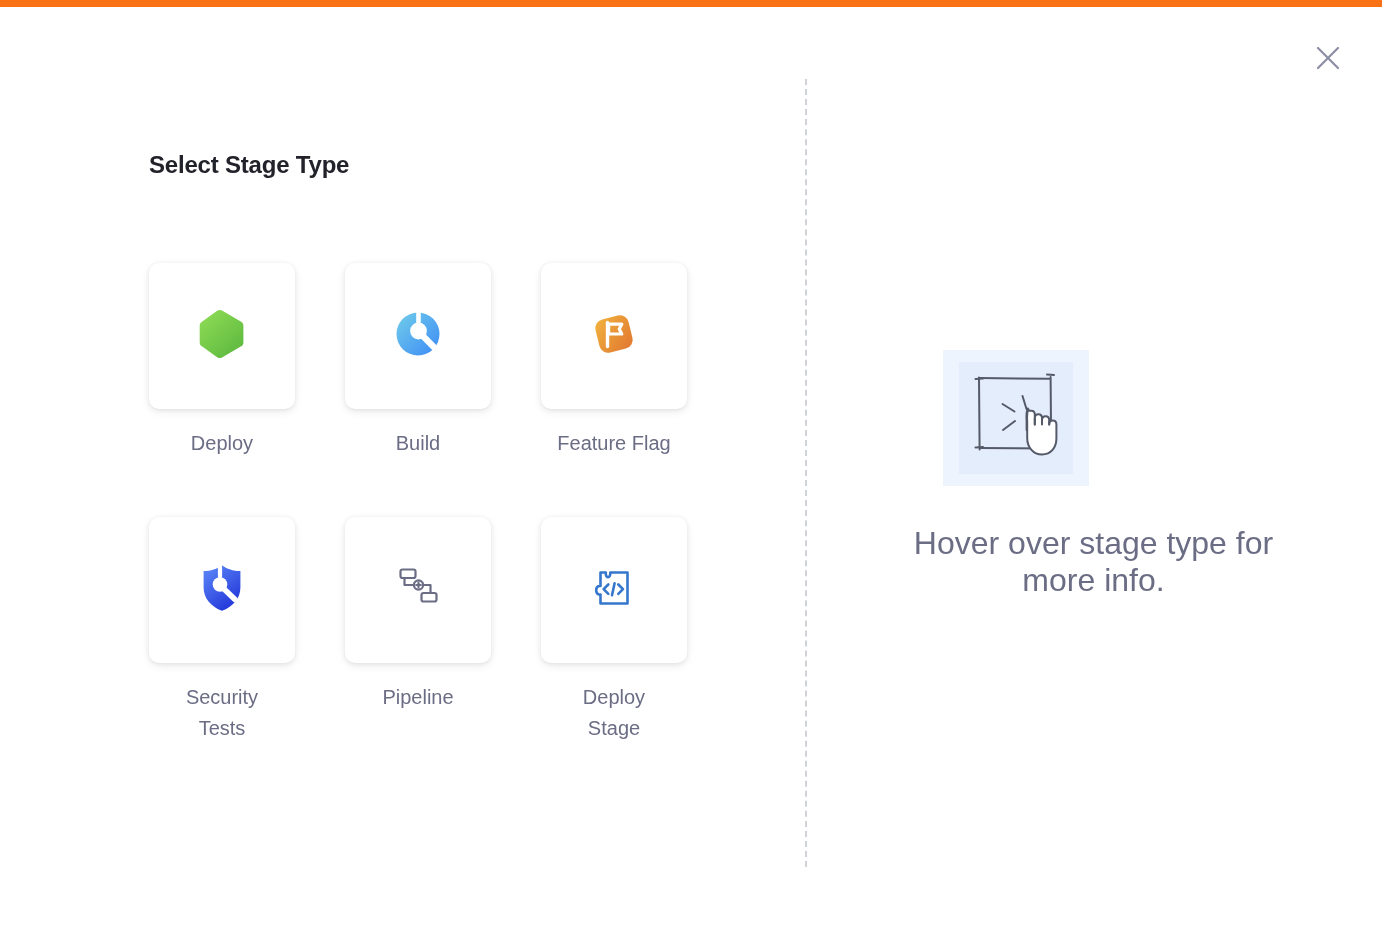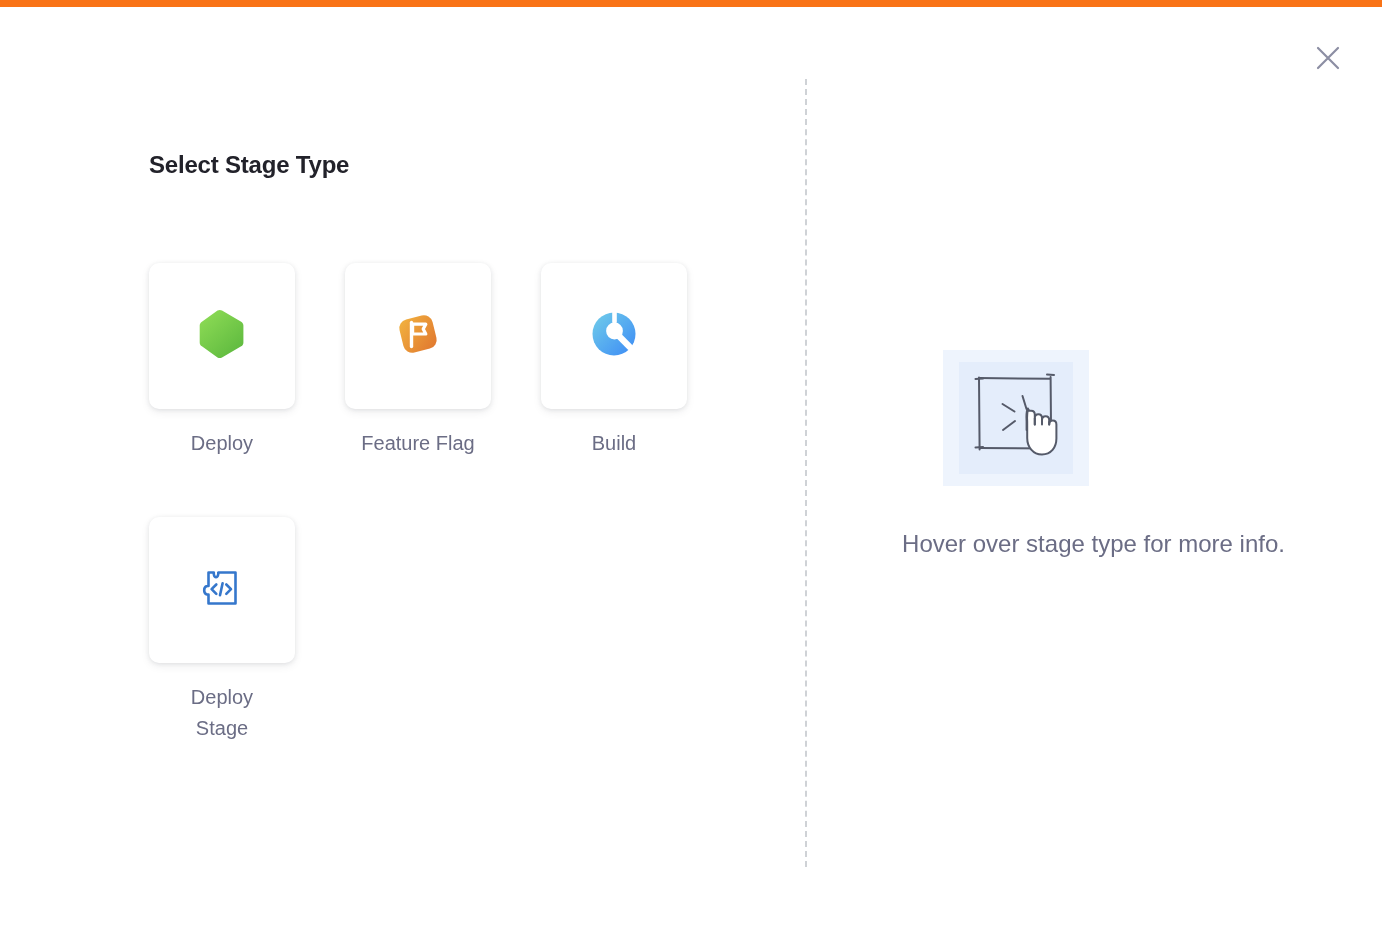--- a/index.html
+++ b/index.html
@@ -131,21 +131,21 @@
     background: #e4edfb;
   }
   .hover-illustration svg { position: relative; z-index: 2; }
 
   .hover-text {
     position: absolute;
     left: 0;
     top: 518px;
     width: 422px;
     margin-left: 0;
-    font-size: 24px;
+    font-size: 32px;
     line-height: 37px;
     color: #6b6d85;
     text-align: center;
   }
   .hover-text-wrap {
     position: absolute;
     left: 0; top: 0; width: 577px;
     display: flex; justify-content: center;
   }
 </style>
@@ -179,43 +179,20 @@
                   <stop offset="0" stop-color="#8ddb55"></stop>
                   <stop offset="1" stop-color="#5cb83e"></stop>
                 </linearGradient>
               </defs>
               <path d="M23 1.6 L42.2 12.7 C43.6 13.5 44.4 15 44.4 16.6 L44.4 33.4 C44.4 35 43.6 36.5 42.2 37.3 L23 48.4 C21.6 49.2 19.9 49.2 18.5 48.4 L2.9 37.3 C1.5 36.5 0.7 35 0.7 33.4 L0.7 16.6 C0.7 15 1.5 13.5 2.9 12.7 L18.5 1.6 C19.9 0.8 21.6 0.8 23 1.6 Z" fill="url(#gDeploy)"></path>
               <path d="M17.8 30.2 a5.6 5.6 0 1 1 5.6 -5.6 a5.6 5.6 0 1 0 5.6 -5.6 a5.6 5.6 0 1 1 -5.6 5.6 a5.6 5.6 0 1 0 -5.6 5.6 Z" fill="#ffffff"></path>
             </svg>
           </span>
         </div>
         <div class="tile-label">Deploy</div>
-      </div>
-
-      <div class="tile-cell">
-        <div class="tile">
-          <span>
-            <svg width="48" height="48" viewBox="0 0 48 48" fill="none">
-              <defs>
-                <linearGradient id="gFlag" x1="8" y1="6" x2="40" y2="42" gradientUnits="userSpaceOnUse">
-                  <stop offset="0" stop-color="#f2b33f"></stop>
-                  <stop offset="1" stop-color="#e0762f"></stop>
-                </linearGradient>
-              </defs>
-              <g transform="rotate(-14 24 24)">
-                <rect x="7" y="7" width="34" height="34" rx="9" fill="url(#gFlag)"></rect>
-                <g transform="rotate(14 24 24)">
-                  <path d="M17.5 12.5 L17.5 36.5" stroke="#ffffff" stroke-width="3.4" stroke-linecap="round"></path>
-                  <path d="M18.6 14.2 L31.8 14.2 L29.2 19.1 L31.8 24.0 L18.6 24.0 Z" fill="none" stroke="#ffffff" stroke-width="3.2" stroke-linejoin="round"></path>
-                </g>
-              </g>
-            </svg>
-          </span>
-        </div>
-        <div class="tile-label">Feature Flag</div>
       </div>
 
       <div class="tile-cell">
         <div class="tile">
           <span>
             <svg width="46" height="46" viewBox="0 0 46 46" fill="none">
               <defs>
                 <linearGradient id="gBuild" x1="4" y1="4" x2="42" y2="42" gradientUnits="userSpaceOnUse">
                   <stop offset="0" stop-color="#6ecaea"></stop>
                   <stop offset="1" stop-color="#3f8ef5"></stop>
@@ -228,21 +205,81 @@
                 </mask>
               </defs>
               <circle cx="23" cy="23" r="21.5" fill="url(#gBuild)" mask="url(#mBuild)"></circle>
               <circle cx="23.5" cy="20" r="5.6" fill="none" stroke="#ffffff" stroke-width="0"></circle>
             </svg>
           </span>
         </div>
         <div class="tile-label">Build</div>
       </div>
 
-
+      <div class="tile-cell">
+        <div class="tile">
+          <span>
+            <svg width="48" height="48" viewBox="0 0 48 48" fill="none">
+              <defs>
+                <linearGradient id="gFlag" x1="8" y1="6" x2="40" y2="42" gradientUnits="userSpaceOnUse">
+                  <stop offset="0" stop-color="#f2b33f"></stop>
+                  <stop offset="1" stop-color="#e0762f"></stop>
+                </linearGradient>
+              </defs>
+              <g transform="rotate(-14 24 24)">
+                <rect x="7" y="7" width="34" height="34" rx="9" fill="url(#gFlag)"></rect>
+                <g transform="rotate(14 24 24)">
+                  <path d="M17.5 12.5 L17.5 36.5" stroke="#ffffff" stroke-width="3.4" stroke-linecap="round"></path>
+                  <path d="M18.6 14.2 L31.8 14.2 L29.2 19.1 L31.8 24.0 L18.6 24.0 Z" fill="none" stroke="#ffffff" stroke-width="3.2" stroke-linejoin="round"></path>
+                </g>
+              </g>
+            </svg>
+          </span>
+        </div>
+        <div class="tile-label">Feature Flag</div>
+      </div>
+
+      <div class="tile-cell">
+        <div class="tile">
+          <span>
+            <svg width="44" height="48" viewBox="0 0 44 48" fill="none">
+              <defs>
+                <linearGradient id="gSec" x1="6" y1="3" x2="38" y2="45" gradientUnits="userSpaceOnUse">
+                  <stop offset="0" stop-color="#5b86f7"></stop>
+                  <stop offset="1" stop-color="#1d2fd6"></stop>
+                </linearGradient>
+                <mask id="mSec">
+                  <rect x="0" y="0" width="44" height="48" fill="#fff"></rect>
+                  <circle cx="20" cy="20.5" r="7.3" fill="#000"></circle>
+                  <path d="M24.3 25.2 L35 35.5" stroke="#000" stroke-width="5.6" stroke-linecap="round"></path>
+                  <path d="M20 2 L20 12.5" stroke="#000" stroke-width="4.2" stroke-linecap="round"></path>
+                </mask>
+              </defs>
+              <path d="M22 1.2 C26.5 5 33.5 7 40.4 7.1 L40.4 23.4 C40.4 34.5 32.7 42.6 22 46.8 C11.3 42.6 3.6 34.5 3.6 23.4 L3.6 7.1 C10.5 7 17.5 5 22 1.2 Z" fill="url(#gSec)" mask="url(#mSec)"></path>
+            </svg>
+          </span>
+        </div>
+        <div class="tile-label">Security Tests</div>
+      </div>
+
+      <div class="tile-cell">
+        <div class="tile">
+          <span>
+            <svg width="48" height="48" viewBox="0 0 48 48" fill="none" stroke="#6b6d85" stroke-width="2.2" stroke-linecap="round" stroke-linejoin="round">
+              <rect x="6.5" y="5.5" width="15" height="8.5" rx="2"></rect>
+              <path d="M10.5 14 L10.5 21 L18.5 21"></path>
+              <circle cx="24.5" cy="21" r="4.6"></circle>
+              <path d="M24.5 18.7 L24.5 23.3 M22.2 21 L26.8 21"></path>
+              <path d="M30 21 L36.5 21 L36.5 29"></path>
+              <rect x="27.5" y="29" width="15" height="8.5" rx="2"></rect>
+            </svg>
+          </span>
+        </div>
+        <div class="tile-label">Pipeline</div>
+      </div>
 
       <div class="tile-cell">
         <div class="tile">
           <span>
             <svg width="46" height="46" viewBox="0 0 46 46" fill="none" stroke="#3577cc" stroke-width="2.6" stroke-linecap="round" stroke-linejoin="round">
               <path d="M19.3 7.5 L36.5 7.5 L36.5 38.5 L9.5 38.5 L9.5 29.5
                        C9.5 29.5 5.2 30.2 5.2 25.2 C5.2 20.2 9.5 21 9.5 21 L9.5 7.5 L14.8 7.5
                        C14.8 7.5 14.4 12.2 17.0 12.2 C19.6 12.2 19.3 7.5 19.3 7.5 Z"></path>
               <path d="M17.3 19.5 L12.6 24.2 L17.3 28.9"></path>
               <path d="M27.3 19.5 L32.0 24.2 L27.3 28.9"></path>

